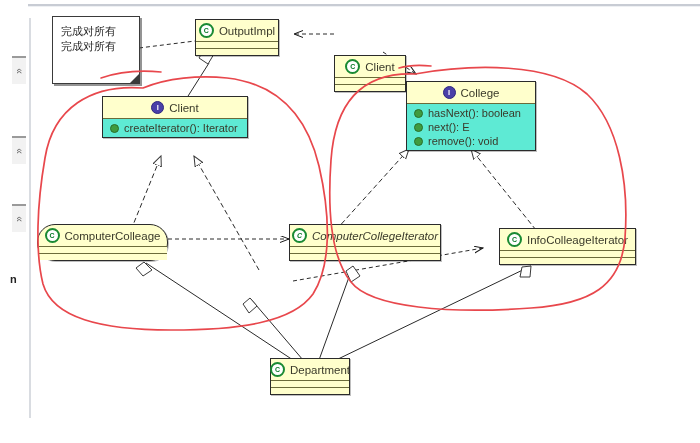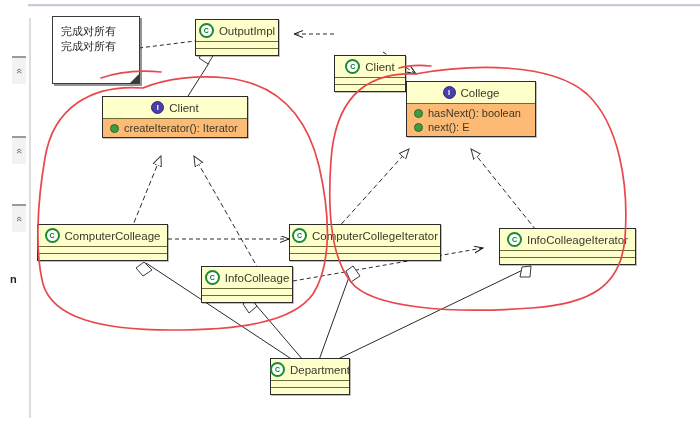--- a/index.html
+++ b/index.html
@@ -90,21 +90,21 @@
     white-space: nowrap;
     padding: 0 6px;
   }
   .uml-sep {
     height: 1px;
     background: #6b6b3a;
     margin: 0;
   }
   .uml-members {
     padding: 2px 0 2px 0;
-    background: #fdba74;
+    background: #5eead4;
   }
   .uml-member {
     display: flex;
     align-items: center;
     gap: 5px;
     font-size: 11px;
     color: #3a3a2a;
     padding: 1px 6px 1px 7px;
     white-space: nowrap;
   }
@@ -279,46 +279,40 @@
       <div class="uml-sep"></div>
       <div class="uml-members">
         <div class="uml-member">
           <span class="ic-dot"></span>
           <span>hasNext(): boolean</span>
         </div>
         <div class="uml-member">
           <span class="ic-dot"></span>
           <span>next(): E</span>
         </div>
-      </div>
-    </div>
-
-    <div class="umlbox" style="left:6px; top:216px; width:131px;">
+        <div class="uml-member">
+          <span class="ic-dot"></span>
+          <span>remove(): void</span>
+        </div>
+      </div>
+    </div>
+
+    <div class="umlbox" style="left:6px; top:216px; width:131px;border-radius:18px;">
       <div class="uml-title">
         <span class="ic ic-class">C</span>
         <span>ComputerColleage</span>
       </div>
       <div class="uml-sep"></div>
       <div class="uml-empty"></div>
       <div class="uml-sep"></div>
       <div class="uml-empty"></div>
     </div>
 
-    <div class="umlbox" style="left:170px; top:258px; width:92px;">
-      <div class="uml-title">
-        <span class="ic ic-class">C</span>
-        <span>InfoColleage</span>
-      </div>
-      <div class="uml-sep"></div>
-      <div class="uml-empty"></div>
-      <div class="uml-sep"></div>
-      <div class="uml-empty"></div>
-    </div>
-
-    <div class="umlbox" style="left:258px; top:216px; width:152px;">
+
+    <div class="umlbox" style="left:258px; top:216px; width:152px;font-style:italic;">
       <div class="uml-title">
         <span class="ic ic-class">C</span>
         <span>ComputerCollegeIterator</span>
       </div>
       <div class="uml-sep"></div>
       <div class="uml-empty"></div>
       <div class="uml-sep"></div>
       <div class="uml-empty"></div>
     </div>
 

